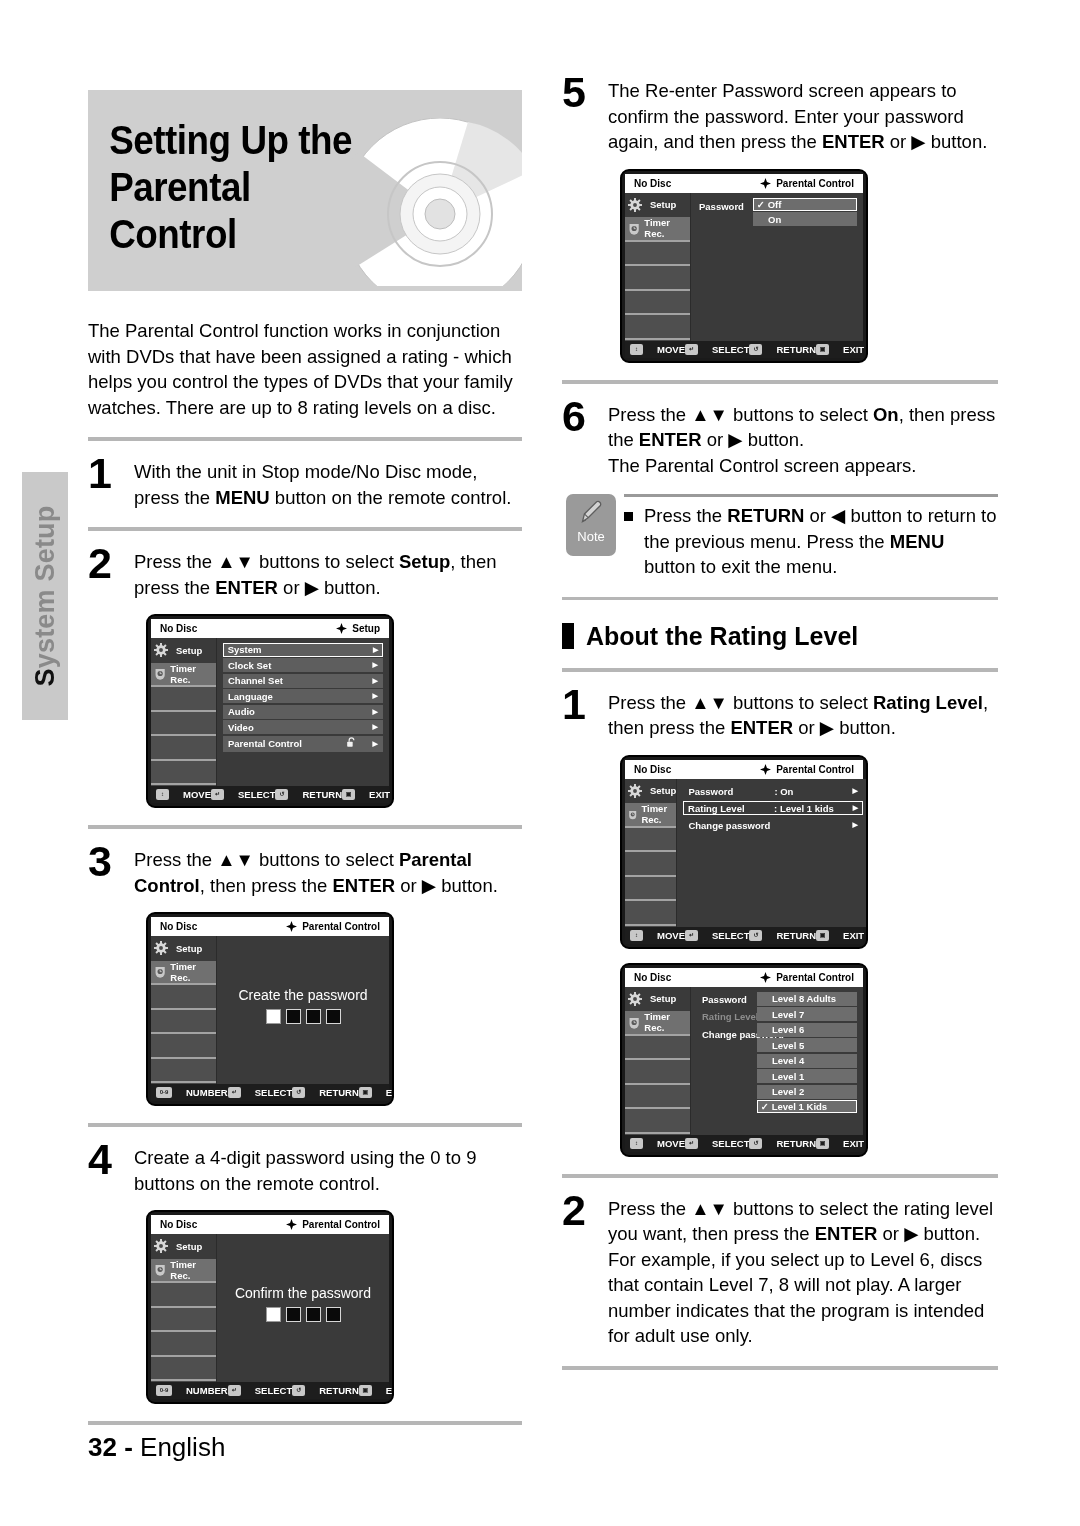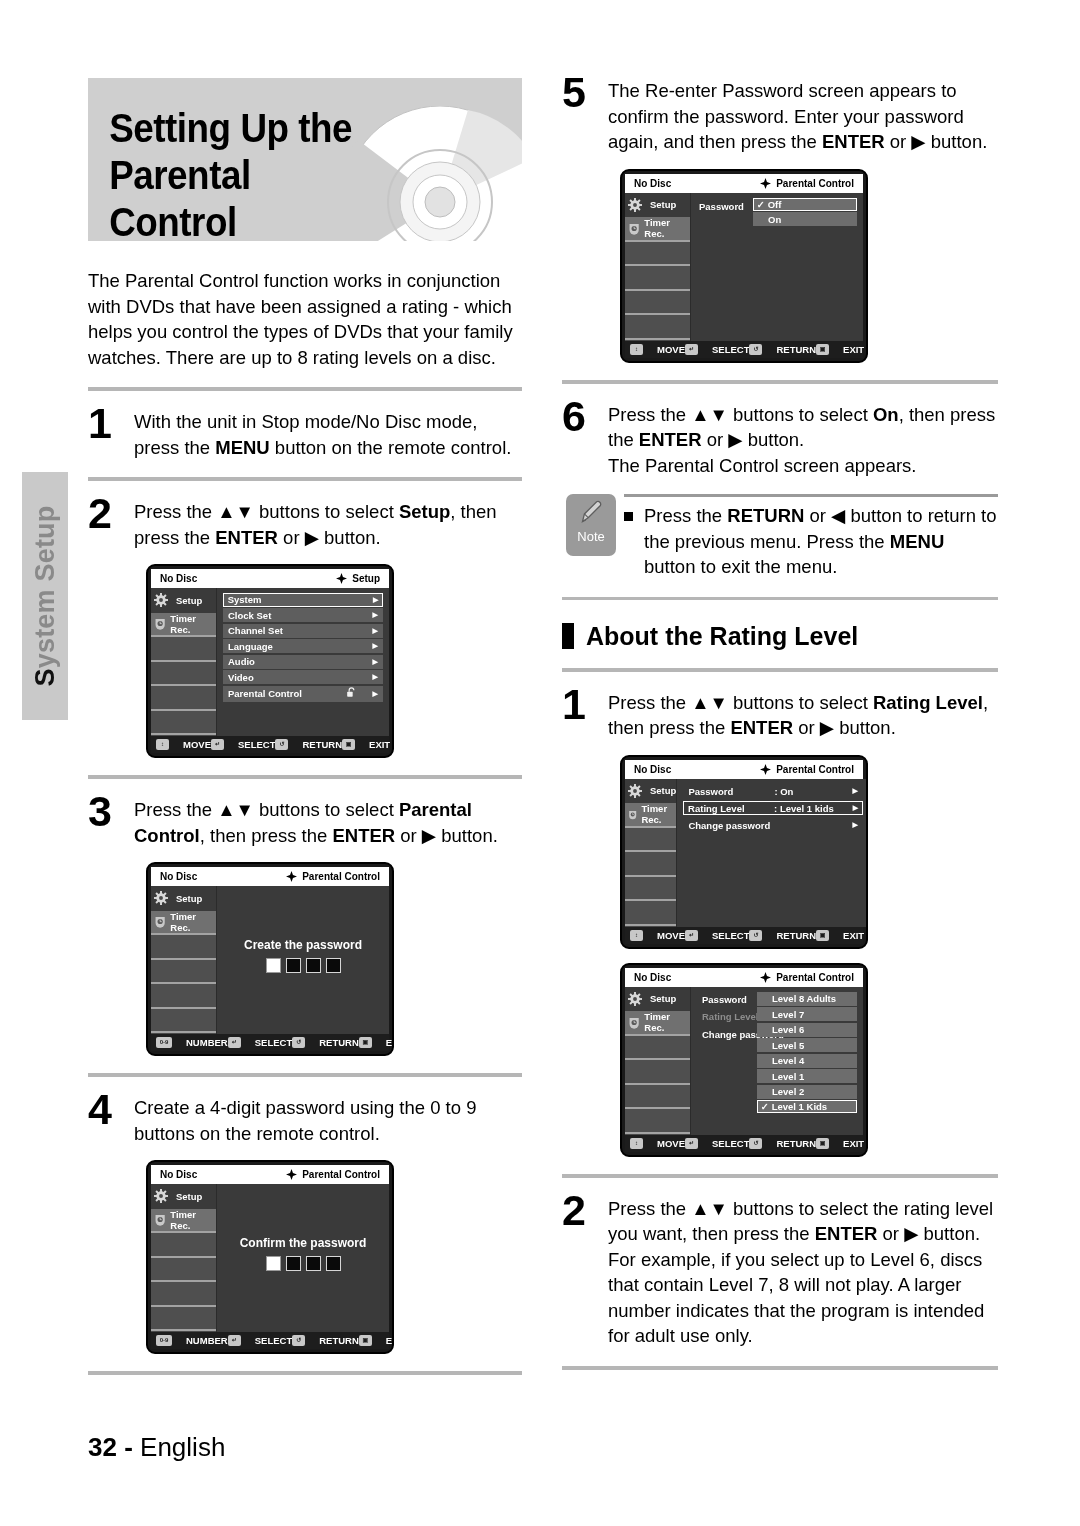--- a/index.html
+++ b/index.html
@@ -39,23 +39,24 @@
   }
   .col-right {
     position: absolute;
     left: 562px; top: 78px;
     width: 436px;
   }
 
   
   .banner {
     position: relative;
-    width: 434px; height: 163px;
+    width: 434px; height: 201px;
     background: #cfcfcf;
     overflow: hidden;
+    margin-top: 12px;
   }
   .banner h1 {
     position: relative;
     z-index: 2;
     padding: 27px 0 0 23px;
     font-size: 40px;
     line-height: 47px;
     font-weight: bold;
     letter-spacing: -0.5px;
     font-family: "Liberation Sans", sans-serif;
@@ -263,21 +264,21 @@
 
   
   .pw-area {
     display: flex;
     flex-direction: column;
     align-items: center;
     justify-content: center;
     height: 100%;
     padding-bottom: 14px;
   }
-  .pw-label { font-weight: bold; font-size: 12px; margin-bottom: 6px; }
+  .pw-label { font-weight: normal; font-size: 14px; margin-bottom: 6px; }
   .pw-boxes { display: flex; gap: 5px; }
   .pw-box {
     width: 15px; height: 15px;
     border: 1.5px solid #d6d6d6;
     background: #0a0a0a;
   }
   .pw-box.empty { background: #ffffff; border-color: #9a9a9a; }
 
   
   .opt-list {

